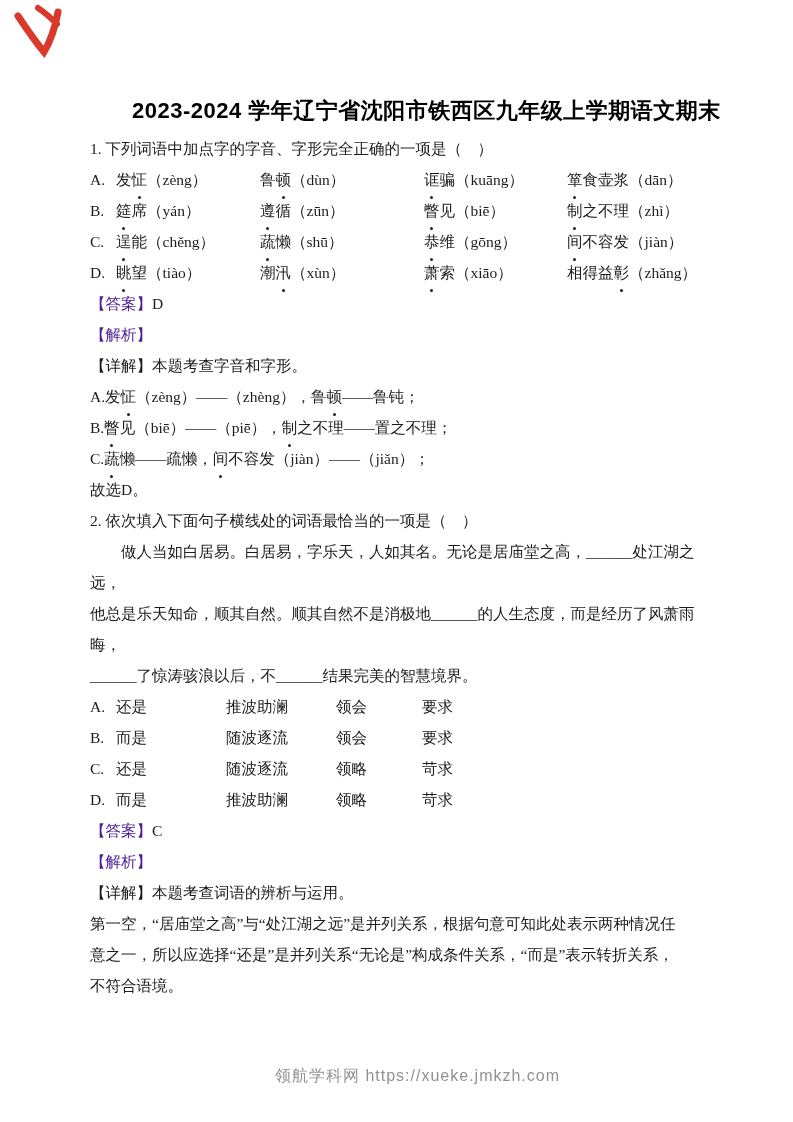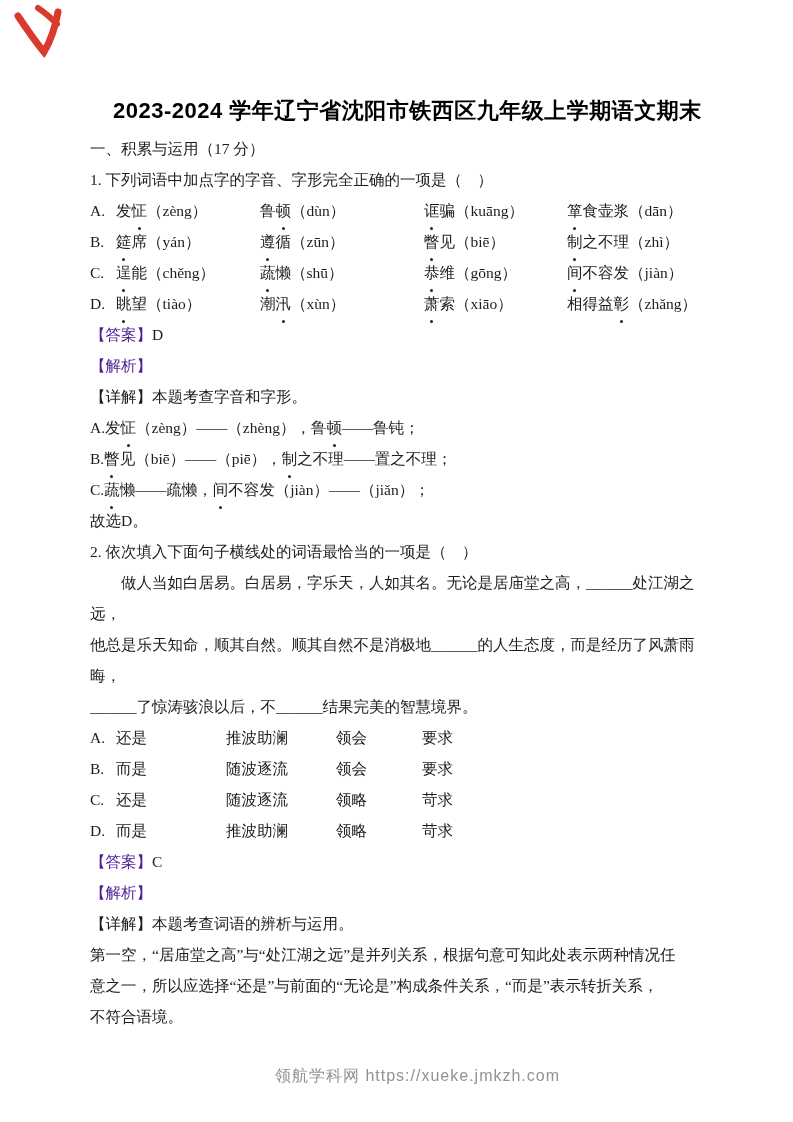--- a/index.html
+++ b/index.html
@@ -20,21 +20,21 @@
     font-size: 15.5px; line-height: 31px;
   }
   .doc-title {
     margin-left: 23px;
     font-family: "Liberation Sans", "DejaVu Sans", sans-serif;
     font-weight: 700;
     font-size: 22px; line-height: 45px;
     color: #000000;
     letter-spacing: 0.5px;
   }
-  .line { white-space: nowrap; }
+  .line { white-space: nowrap; margin-left: 19px; }
   .opt-grid1 { display: grid; grid-template-columns: 26px 144px 164px 143px 1fr; }
   .opt-grid2 { display: grid; grid-template-columns: 26px 110px 110px 86px 1fr; }
   .blue { color: #4c1d95; }
   .first-indent { text-indent: 31px; }
   .du { position: relative; display: inline-block; }
   .du::after {
     content: ""; position: absolute;
     left: 50%; margin-left: -1.5px; bottom: -4px;
     width: 3px; height: 3px; border-radius: 50%;
     background: #222;
@@ -56,21 +56,20 @@
     <path d="M10 14 C 18 26, 26 38, 36 50 C 42 40, 47 26, 50 10" stroke="#d93a2b" stroke-width="7" fill="none" stroke-linecap="round"></path>
     <path d="M30 6 C 36 10, 42 15, 49 22" stroke="#d93a2b" stroke-width="6" fill="none" stroke-linecap="round"></path>
   </svg>
 
   <div class="content">
 
     <div class="doc-title">
       <div class="line">2023-2024 学年辽宁省沈阳市铁西区九年级上学期语文期末</div>
     </div>
 
-    <div>一、积累与运用（17 分）</div>
 
     <div>1. 下列词语中加点字的字音、字形完全正确的一项是（　）</div>
 
     <div class="opt-grid1">
       <span>A.</span>
       <span><span>发</span><span class="du">怔</span><span>（</span><span>z</span><span>è</span><span>n</span><span>g</span><span>）</span></span>
       <span><span>鲁</span><span class="du">顿</span><span>（</span><span>d</span><span>ù</span><span>n</span><span>）</span></span>
       <span><span class="du">诓</span><span>骗</span><span>（</span><span>k</span><span>u</span><span>ā</span><span>n</span><span>g</span><span>）</span></span>
       <span><span class="du">箪</span><span>食</span><span>壶</span><span>浆</span><span>（</span><span>d</span><span>ā</span><span>n</span><span>）</span></span>
     </div>
@@ -150,20 +149,20 @@
       <span class="blue">【答案】</span><span>C</span>
     </div>
     <div>
       <span class="blue">【解析】</span>
     </div>
     <div>
       <span>【详解】</span><span>本题考查词语的辨析与运用。</span>
     </div>
 
     <div>第一空，“居庙堂之高”与“处江湖之远”是并列关系，根据句意可知此处表示两种情况任</div>
-    <div>意之一，所以应选择“还是”与前面的“无论是”构成条件关系，“而是”表示转折关系，</div>
+    <div>意之一，所以应选择“还是”是并列关系“无论是”构成条件关系，“而是”表示转折关系，</div>
     <div>不符合语境。</div>
 
   </div>
 
   <div class="watermark">领航学科网 https://xueke.jmkzh.com</div>
 
 </div>
 
 </body></html>

